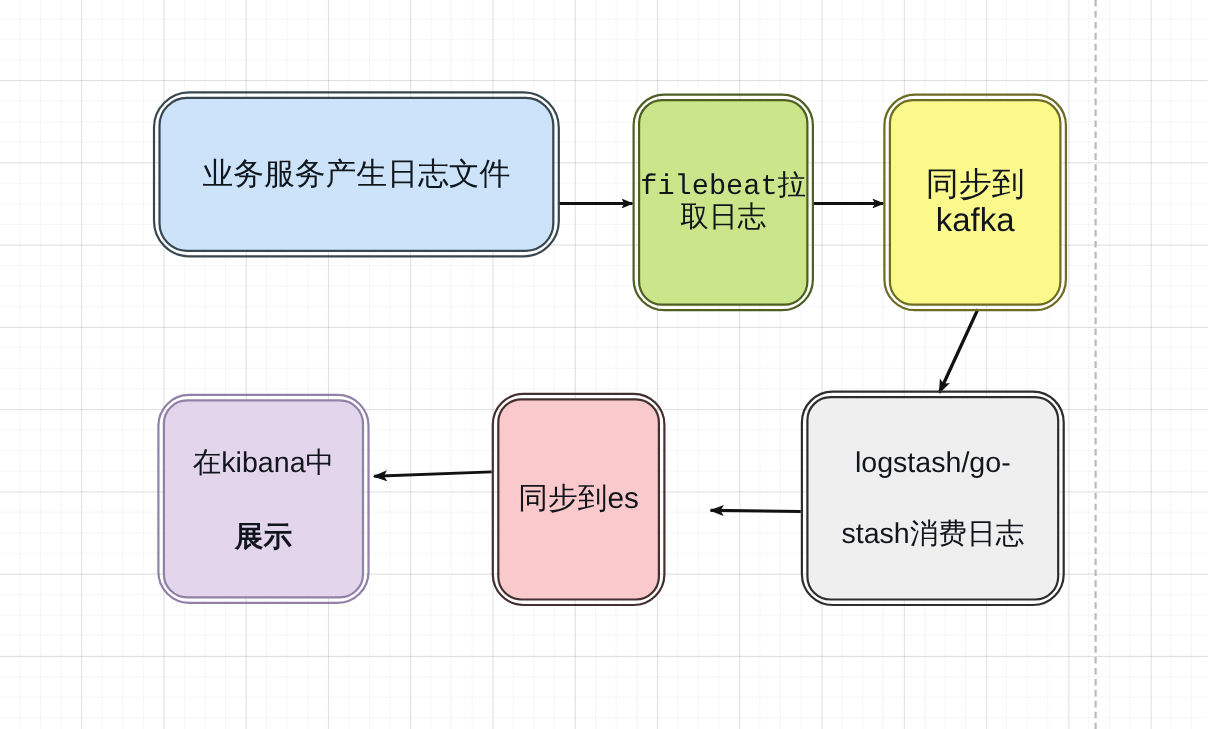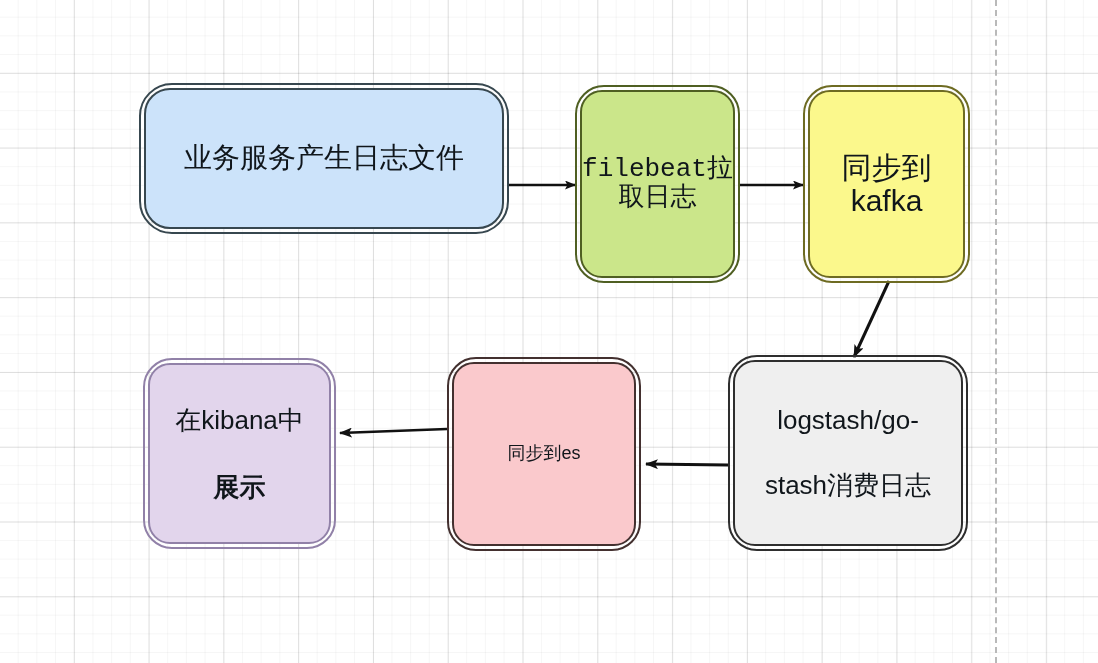--- a/index.html
+++ b/index.html
@@ -106,25 +106,25 @@
   }
   #node-logstash {
     left: 733px; top: 360px; width: 230px; height: 186px;
     border-radius: 22px;
     background: #efefef;
     border-color: #2e2e2e;
     font-size: 26px;
     text-align: center;
   }
   #node-es {
-    left: 452px; top: 362px; width: 184px; height: 184px;
+    left: 452px; top: 362px; width: 148px; height: 184px;
     border-radius: 22px;
     background: #fac9cc;
     border-color: #43302f;
-    font-size: 18px;
+    font-size: 27px;
   }
   #node-kibana {
     left: 148px; top: 363px; width: 183px; height: 181px;
     border-radius: 22px;
     background: #e2d5ec;
     border-color: #9181a8;
     font-size: 26px;
   }
   #node-kibana .line + .line { margin-top: 38px; font-weight: bold; }
   #node-logstash .line + .line { margin-top: 36px; }

